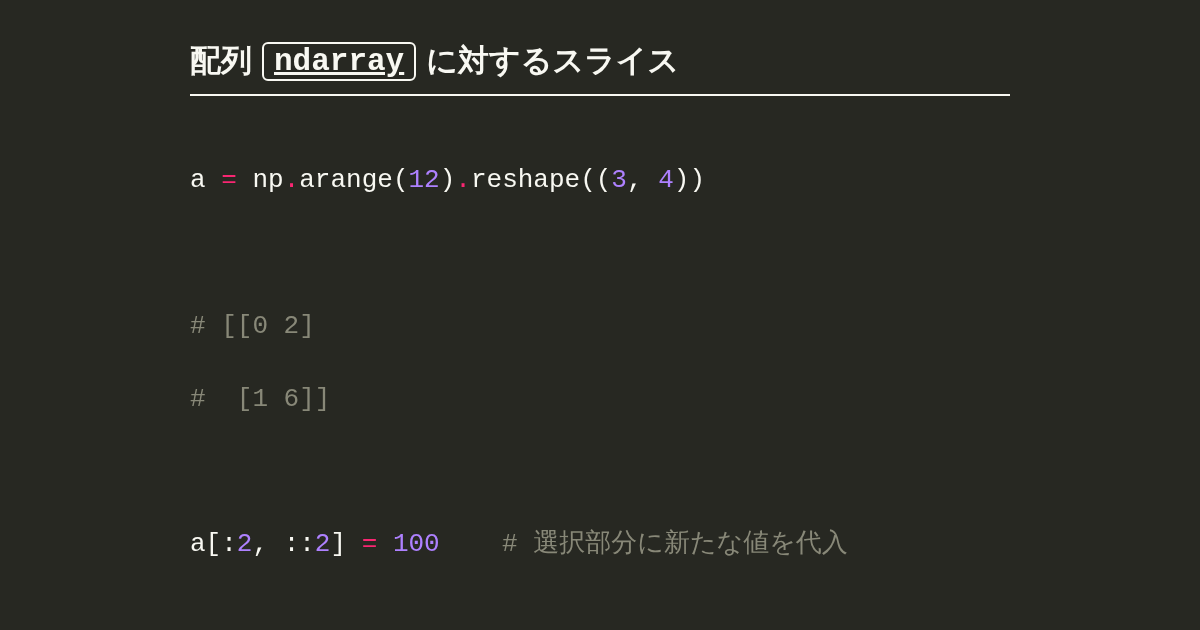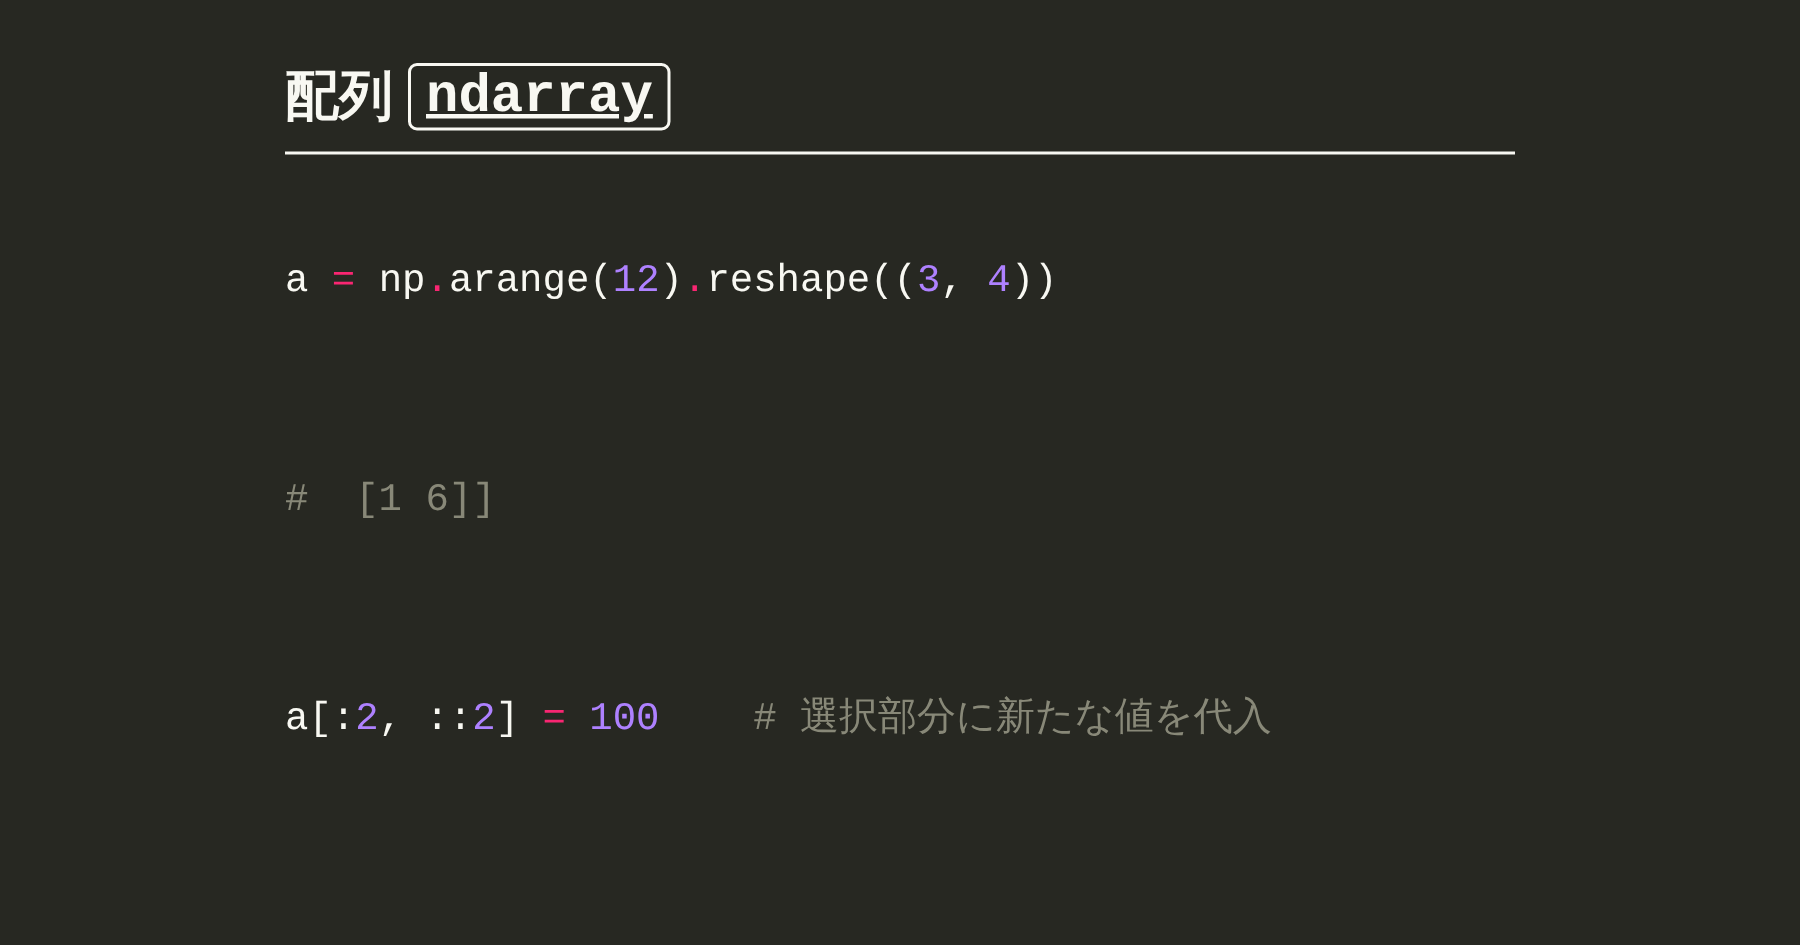--- a/index.html
+++ b/index.html
@@ -10,21 +10,21 @@
     body {
       width: 1200px;
       height: 630px;
       background: #272822;
       font-family: 'Consolas', 'Monaco', 'Courier New', monospace;
       color: #f8f8f2;
       padding: 40px 190px;
       overflow: hidden;
     }
     .title {
-      font-size: 36px;
+      font-size: 31px;
       font-weight: bold;
       color: #f8f8f2;
       padding-bottom: 12px;
       border-bottom: 2px solid #f8f8f2;
       margin-bottom: 30px;
       display: flex;
       align-items: center;
       gap: 10px;
     }
     .badge {
@@ -46,25 +46,27 @@
     .tk-num { color: #ae81ff; text-align: right; }
     .tk-default { color: #f8f8f2; }
     .tk-comment { color: #888878; }
   </style>
 </head>
 <body>
 
 <div class="title">
   <span>配列</span>
   <span class="badge">ndarray</span>
+  <span>に対するスライス</span>
 </div>
 
 <div class="code">
 <div><span class="tk-default">a</span><span class="tk-op"> = </span><span class="tk-default">np</span><span class="tk-op">.</span><span class="tk-default">arange</span><span class="tk-default">(</span><span class="tk-num">12</span><span class="tk-default">)</span><span class="tk-op">.</span><span class="tk-default">reshape</span><span class="tk-default">((</span><span class="tk-num">3</span><span class="tk-default">, </span><span class="tk-num">4</span><span class="tk-default">))</span></div>
 <div>&nbsp;</div>
+<div class="tk-comment"># [[0 2]</div>
 <div class="tk-comment">#  [1 6]]</div>
 <div>&nbsp;</div>
 <div><span class="tk-default">a[:</span><span class="tk-num">2</span><span class="tk-default">, ::</span><span class="tk-num">2</span><span class="tk-default">]</span><span class="tk-op"> = </span><span class="tk-num">100</span><span class="tk-default">    </span><span class="tk-comment"># 選択部分に新たな値を代入</span></div>
 
 
 
 
 </div>
 
 </body></html>

